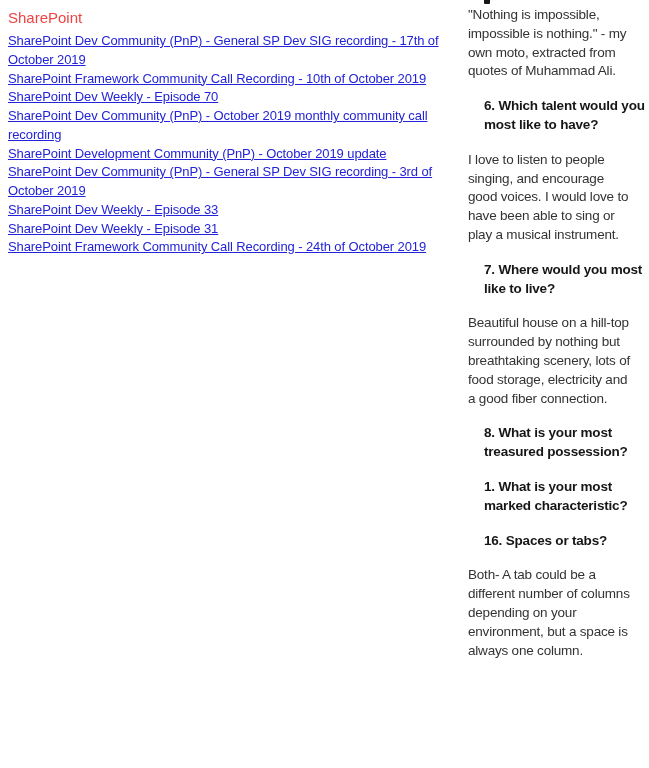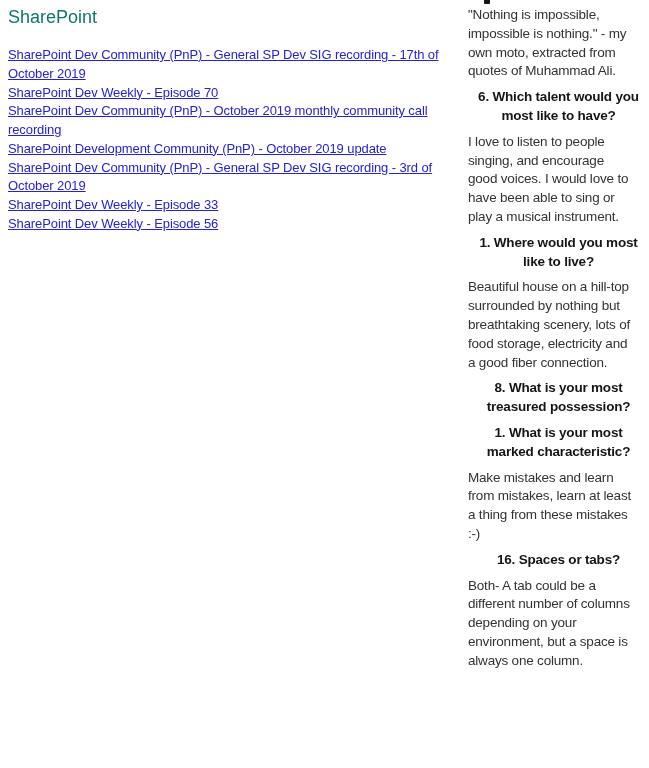--- a/index.html
+++ b/index.html
@@ -13,25 +13,25 @@
   }
 
   
   .left-col {
     position: absolute;
     left: 8px;
     top: 8px;
     width: 452px;
   }
   .sp-heading {
-    font-size: 18px;
+    font-size: 15px;
     line-height: 19px;
     font-weight: 400;
-    color: #0f766e;
-    margin: 0 0 19px 0;
+    color: #ef4444;
+    margin: 0 0 5px 0;
     white-space: pre;
   }
   .link-list a {
     display: block;
     font-size: 13px;
     line-height: 18.75px;
     letter-spacing: -0.1px;
     color: #2323d7;
     text-decoration: underline;
     white-space: pre;
@@ -47,25 +47,24 @@
     font-size: 13.5px;
     line-height: 18.8px;
     letter-spacing: -0.2px;
     color: #333333;
   }
   .right-col .answer {
     margin: 0;
     white-space: pre;
   }
   .right-col .question {
-    margin: 7px;
+    margin: 16px;
     font-weight: 700;
     color: #161616;
     white-space: pre;
-    text-align: center;
   }
 
   
   .clipped-frag {
     position: absolute;
     left: 484px;
     top: 0;
     width: 6px;
     height: 4px;
     background: #161616;
@@ -75,62 +74,60 @@
 </head>
 <body>
 
 <div class="clipped-frag"></div>
 
 <div class="left-col">
   <h3 class="sp-heading">SharePoint</h3>
   <div class="link-list">
     <a href="#">SharePoint Dev Community (PnP) - General SP Dev SIG recording - 17th of
 October 2019</a>
+    <a href="#">SharePoint Framework Community Call Recording - 10th of October 2019</a>
     <a href="#">SharePoint Dev Weekly - Episode 70</a>
     <a href="#">SharePoint Dev Community (PnP) - October 2019 monthly community call
 recording</a>
     <a href="#">SharePoint Development Community (PnP) - October 2019 update</a>
     <a href="#">SharePoint Dev Community (PnP) - General SP Dev SIG recording - 3rd of
 October 2019</a>
     <a href="#">SharePoint Dev Weekly - Episode 33</a>
-    <a href="#">SharePoint Dev Weekly - Episode 56</a>
+    <a href="#">SharePoint Dev Weekly - Episode 31</a>
+    <a href="#">SharePoint Framework Community Call Recording - 24th of October 2019</a>
   </div>
 </div>
 
 <div class="right-col">
   <p class="answer">"Nothing is impossible,
 impossible is nothing." - my
 own moto, extracted from
 quotes of Muhammad Ali.</p>
 
   <p class="question">6. Which talent would you
 most like to have?</p>
   <p class="answer">I love to listen to people
 singing, and encourage
 good voices. I would love to
 have been able to sing or
 play a musical instrument.</p>
 
-  <p class="question">1. Where would you most
+  <p class="question">7. Where would you most
 like to live?</p>
   <p class="answer">Beautiful house on a hill-top
 surrounded by nothing but
 breathtaking scenery, lots of
 food storage, electricity and
 a good fiber connection.</p>
 
   <p class="question">8. What is your most
 treasured possession?</p>
 
   <p class="question">1. What is your most
 marked characteristic?</p>
-  <p class="answer">Make mistakes and learn
-from mistakes, learn at least
-a thing from these mistakes
-:-)</p>
 
   <p class="question">16. Spaces or tabs?</p>
   <p class="answer">Both- A tab could be a
 different number of columns
 depending on your
 environment, but a space is
 always one column.</p>
 </div>
 
 </body></html>

